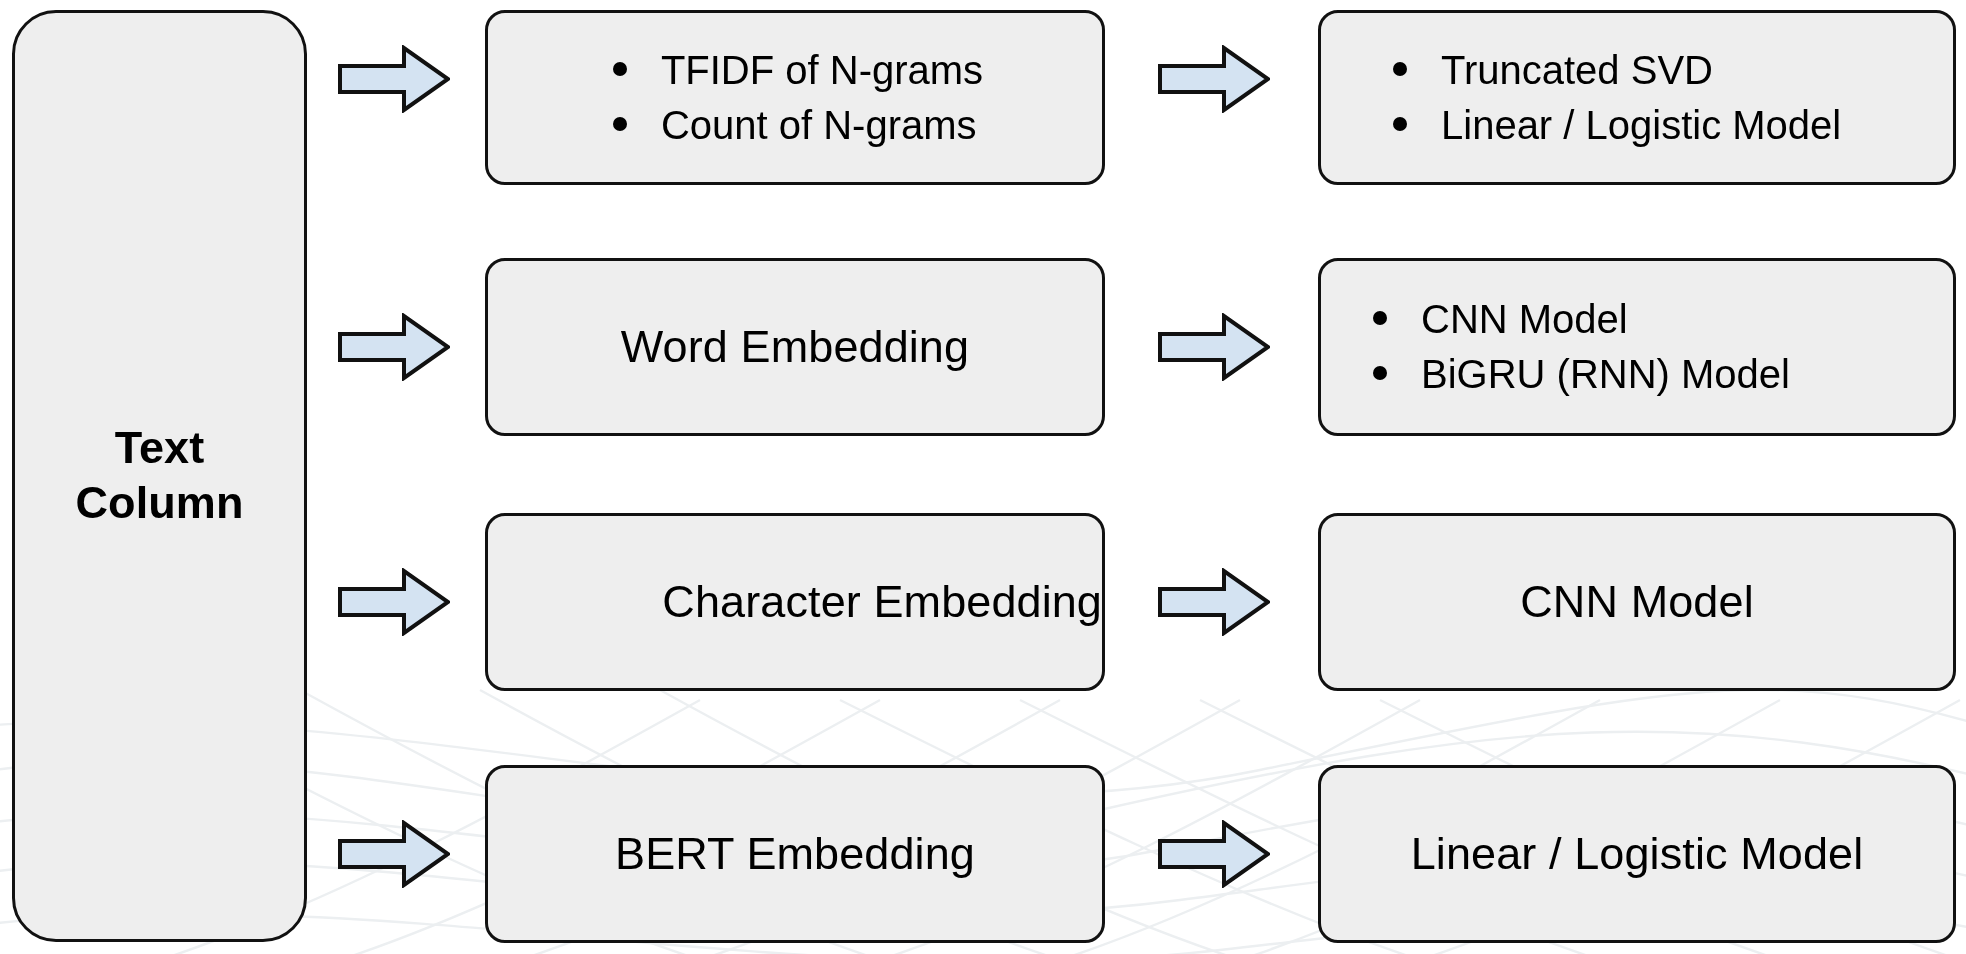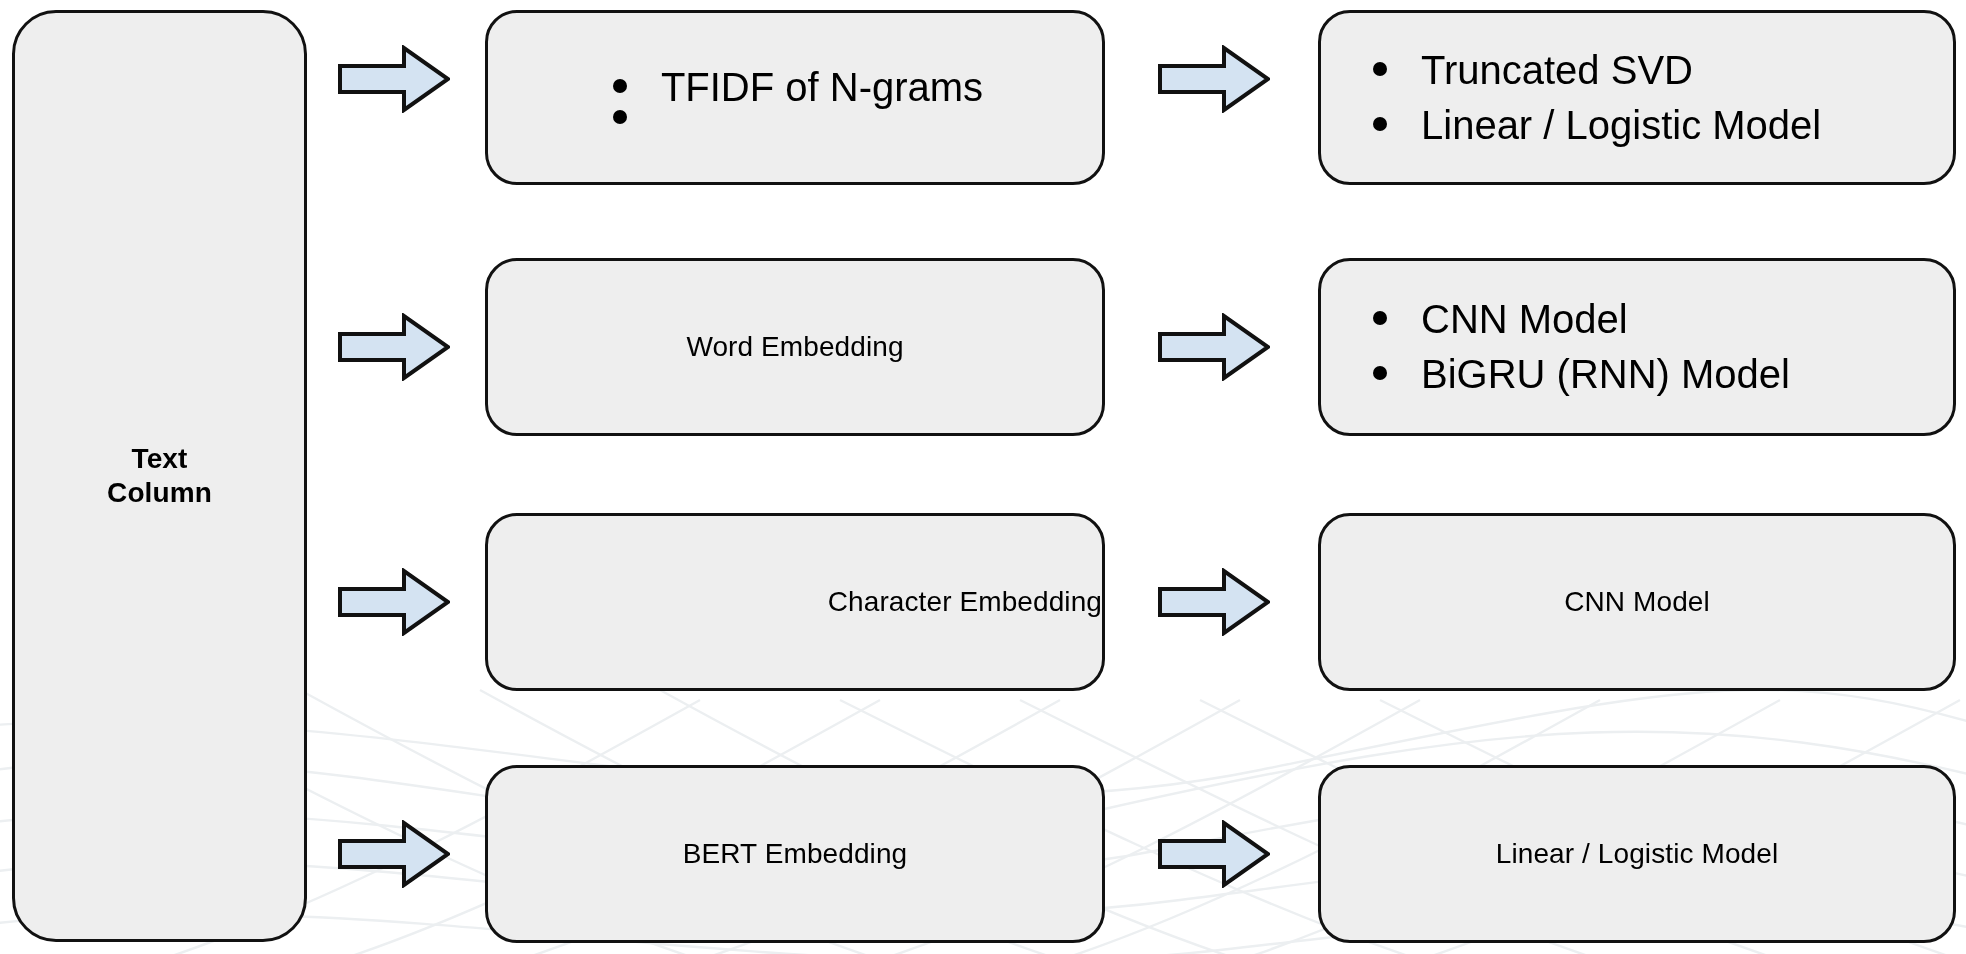--- a/index.html
+++ b/index.html
@@ -30,33 +30,33 @@
     pointer-events: none;
     z-index: 0;
   }
 
   
   .box {
     position: absolute;
     box-sizing: border-box;
     background: #eeeeee;
     border: 3px solid #111111;
-    border-radius: 32px;
+    border-radius: 20px;
     display: flex;
     align-items: center;
     justify-content: center;
     z-index: 2;
   }
   .box.tall {
     border-radius: 44px;
     font-weight: bold;
   }
 
   .box-label {
-    font-size: 28px;
+    font-size: 45px;
     line-height: 1.22;
     color: #000000;
     text-align: center;
     white-space: pre-line;
     letter-spacing: .1px;
   }
 
   
   .bullet-list {
     list-style: none;
@@ -140,32 +140,33 @@
   </div>
 
   <div class="box" style="left:485px; top:10px; width:620px; height:175px;">
     <ul class="bullet-list" style="padding-left:6px;">
       <li class="bullet-item">
         <span class="bullet-dot"></span>
         <span>TFIDF of N-grams</span>
       </li>
       <li class="bullet-item">
         <span class="bullet-dot"></span>
+        <span>Count of N-grams</span>
       </li>
     </ul>
   </div>
 
   <div class="arrow" style="left:1158px; top:45px; width:112px; height:68px;">
     <svg viewBox="0 0 112 68" aria-hidden="true">
       <path d="M 2 21 L 66 21 L 66 3 L 110 34 L 66 65 L 66 47 L 2 47 Z" fill="#d4e3f2" stroke="#111111" stroke-width="4" stroke-linejoin="miter"></path>
     </svg>
   </div>
 
   <div class="box" style="left:1318px; top:10px; width:638px; height:175px; justify-content:flex-start;">
-    <ul class="bullet-list" style="padding-left:52px;">
+    <ul class="bullet-list" style="padding-left:52px;margin-left:20px;">
       <li class="bullet-item">
         <span class="bullet-dot"></span>
         <span>Truncated SVD</span>
       </li>
       <li class="bullet-item">
         <span class="bullet-dot"></span>
         <span>Linear / Logistic Model</span>
       </li>
     </ul>
   </div>

